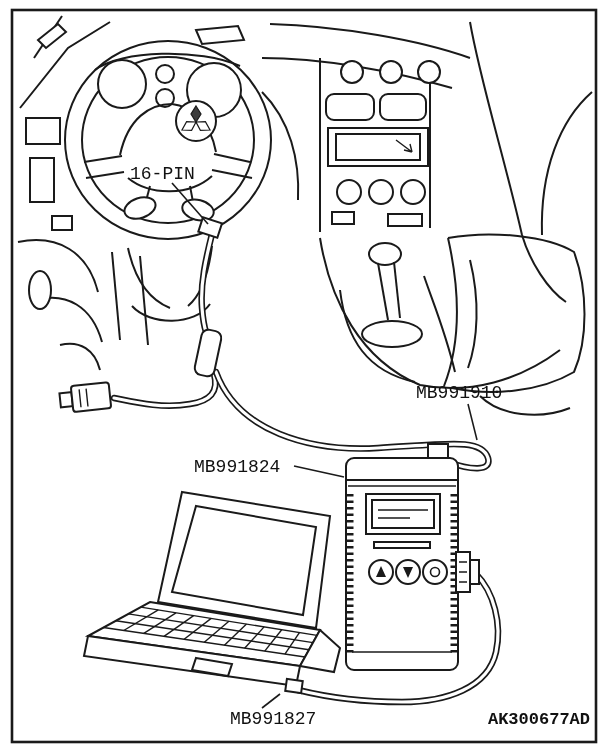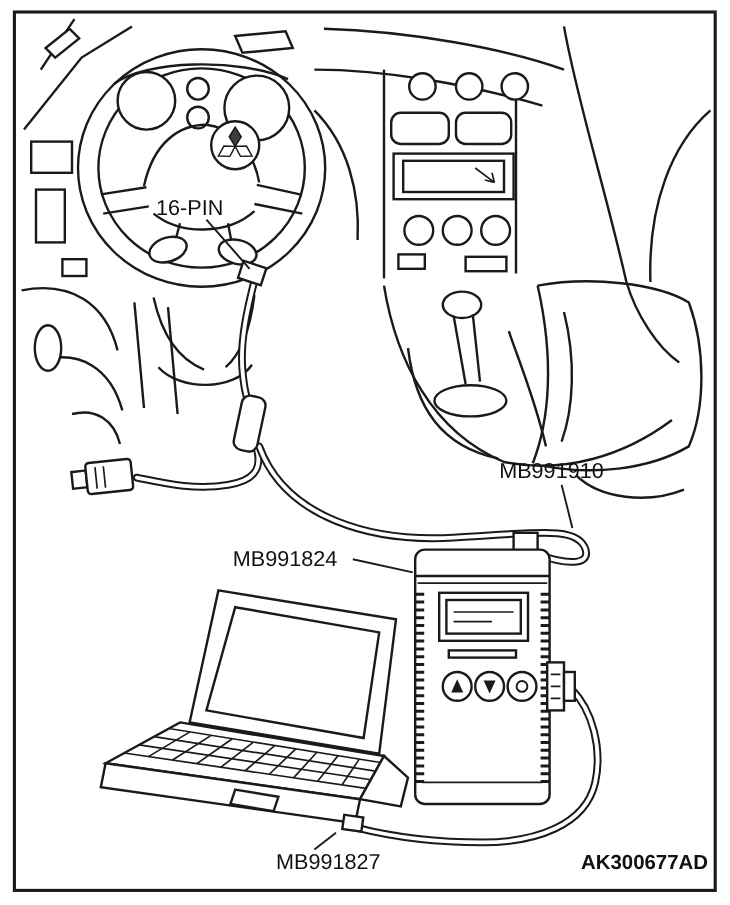--- a/index.html
+++ b/index.html
@@ -1,17 +1,17 @@
 <!DOCTYPE html>
 <html><head>
 <meta charset="utf-8">
 <style>
   html,body{margin:0;padding:0;background:#fff;}
   .figure{position:relative;width:608px;height:754px;background:#ffffff;
-          font-family:Liberation Sans, sans-serif;overflow:hidden;}
+          font-family:Liberation Mono, monospace;overflow:hidden;}
   .figure svg{position:absolute;top:0;left:0;}
   .lbl{font-size:18px;fill:#111;}
   .code{font-size:17px;font-weight:bold;fill:#111;}
   .ln{stroke:#1a1a1a;fill:none;stroke-width:2;}
   .ln-thin{stroke:#1a1a1a;fill:none;stroke-width:1.4;}
   .shape{stroke:#1a1a1a;fill:#ffffff;stroke-width:2;}
   .cable-out{stroke:#1a1a1a;fill:none;stroke-width:6.5;stroke-linecap:round;}
   .cable-in{stroke:#ffffff;fill:none;stroke-width:3.2;stroke-linecap:round;}
   .leader{stroke:#1a1a1a;stroke-width:1.6;fill:none;}
   .serr{stroke:#1a1a1a;stroke-width:7;stroke-dasharray:2.5 4;fill:none;}

